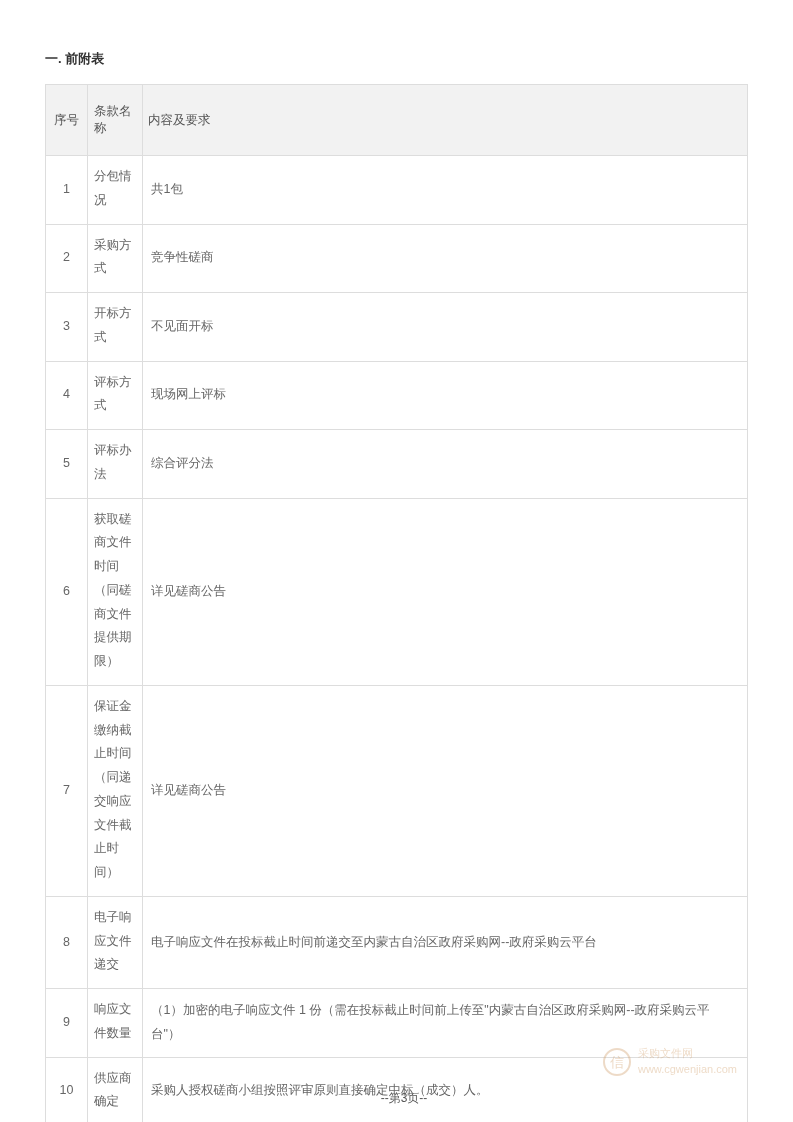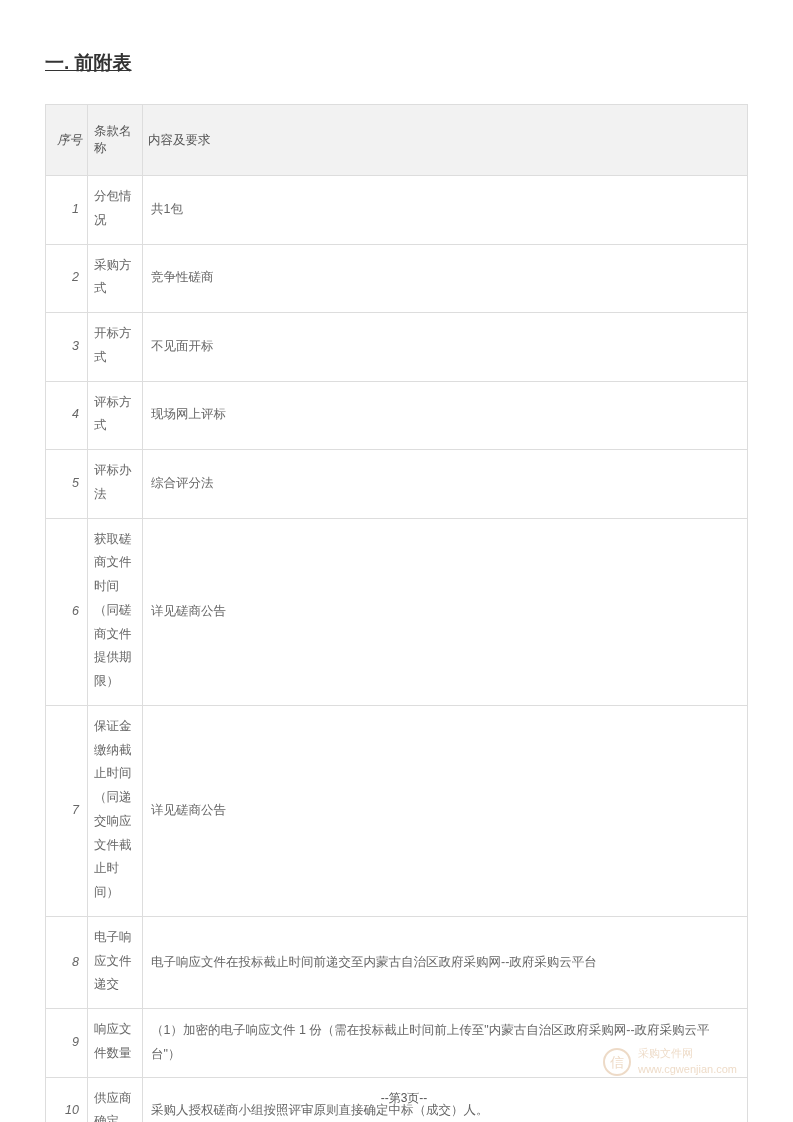--- a/index.html
+++ b/index.html
@@ -19,24 +19,23 @@
     .page-container {
       padding: 50px 45px 30px 45px;
     }
     .chapter-title {
       text-align: center;
       font-size: 15px;
       font-weight: bold;
       margin-bottom: 10px;
     }
     .section-title {
-      font-size: 19px;
+      font-size: 13px;
       font-weight: bold;
-      margin-bottom: 28px;
-      text-decoration: underline;
+      margin-bottom: 16px;
     }
     table {
       width: 100%;
       border-collapse: collapse;
       font-size: 12.5px;
     }
     th {
       background-color: #f2f2f2;
       border: 1px solid #ddd;
       padding: 18px 5px;
@@ -46,22 +45,21 @@
     }
     td {
       border: 1px solid #ddd;
       padding: 10px 8px;
       color: #666;
       line-height: 1.9;
       vertical-align: middle;
     }
     .col-index {
       width: 42px;
-      text-align: right;
-      font-style: italic;
+      text-align: center;
     }
     .col-clause {
       width: 55px;
       text-align: left;
       padding-left: 6px;
       padding-right: 6px;
       font-family: Liberation Mono, monospace;
     }
     .col-content {
       text-align: left;

